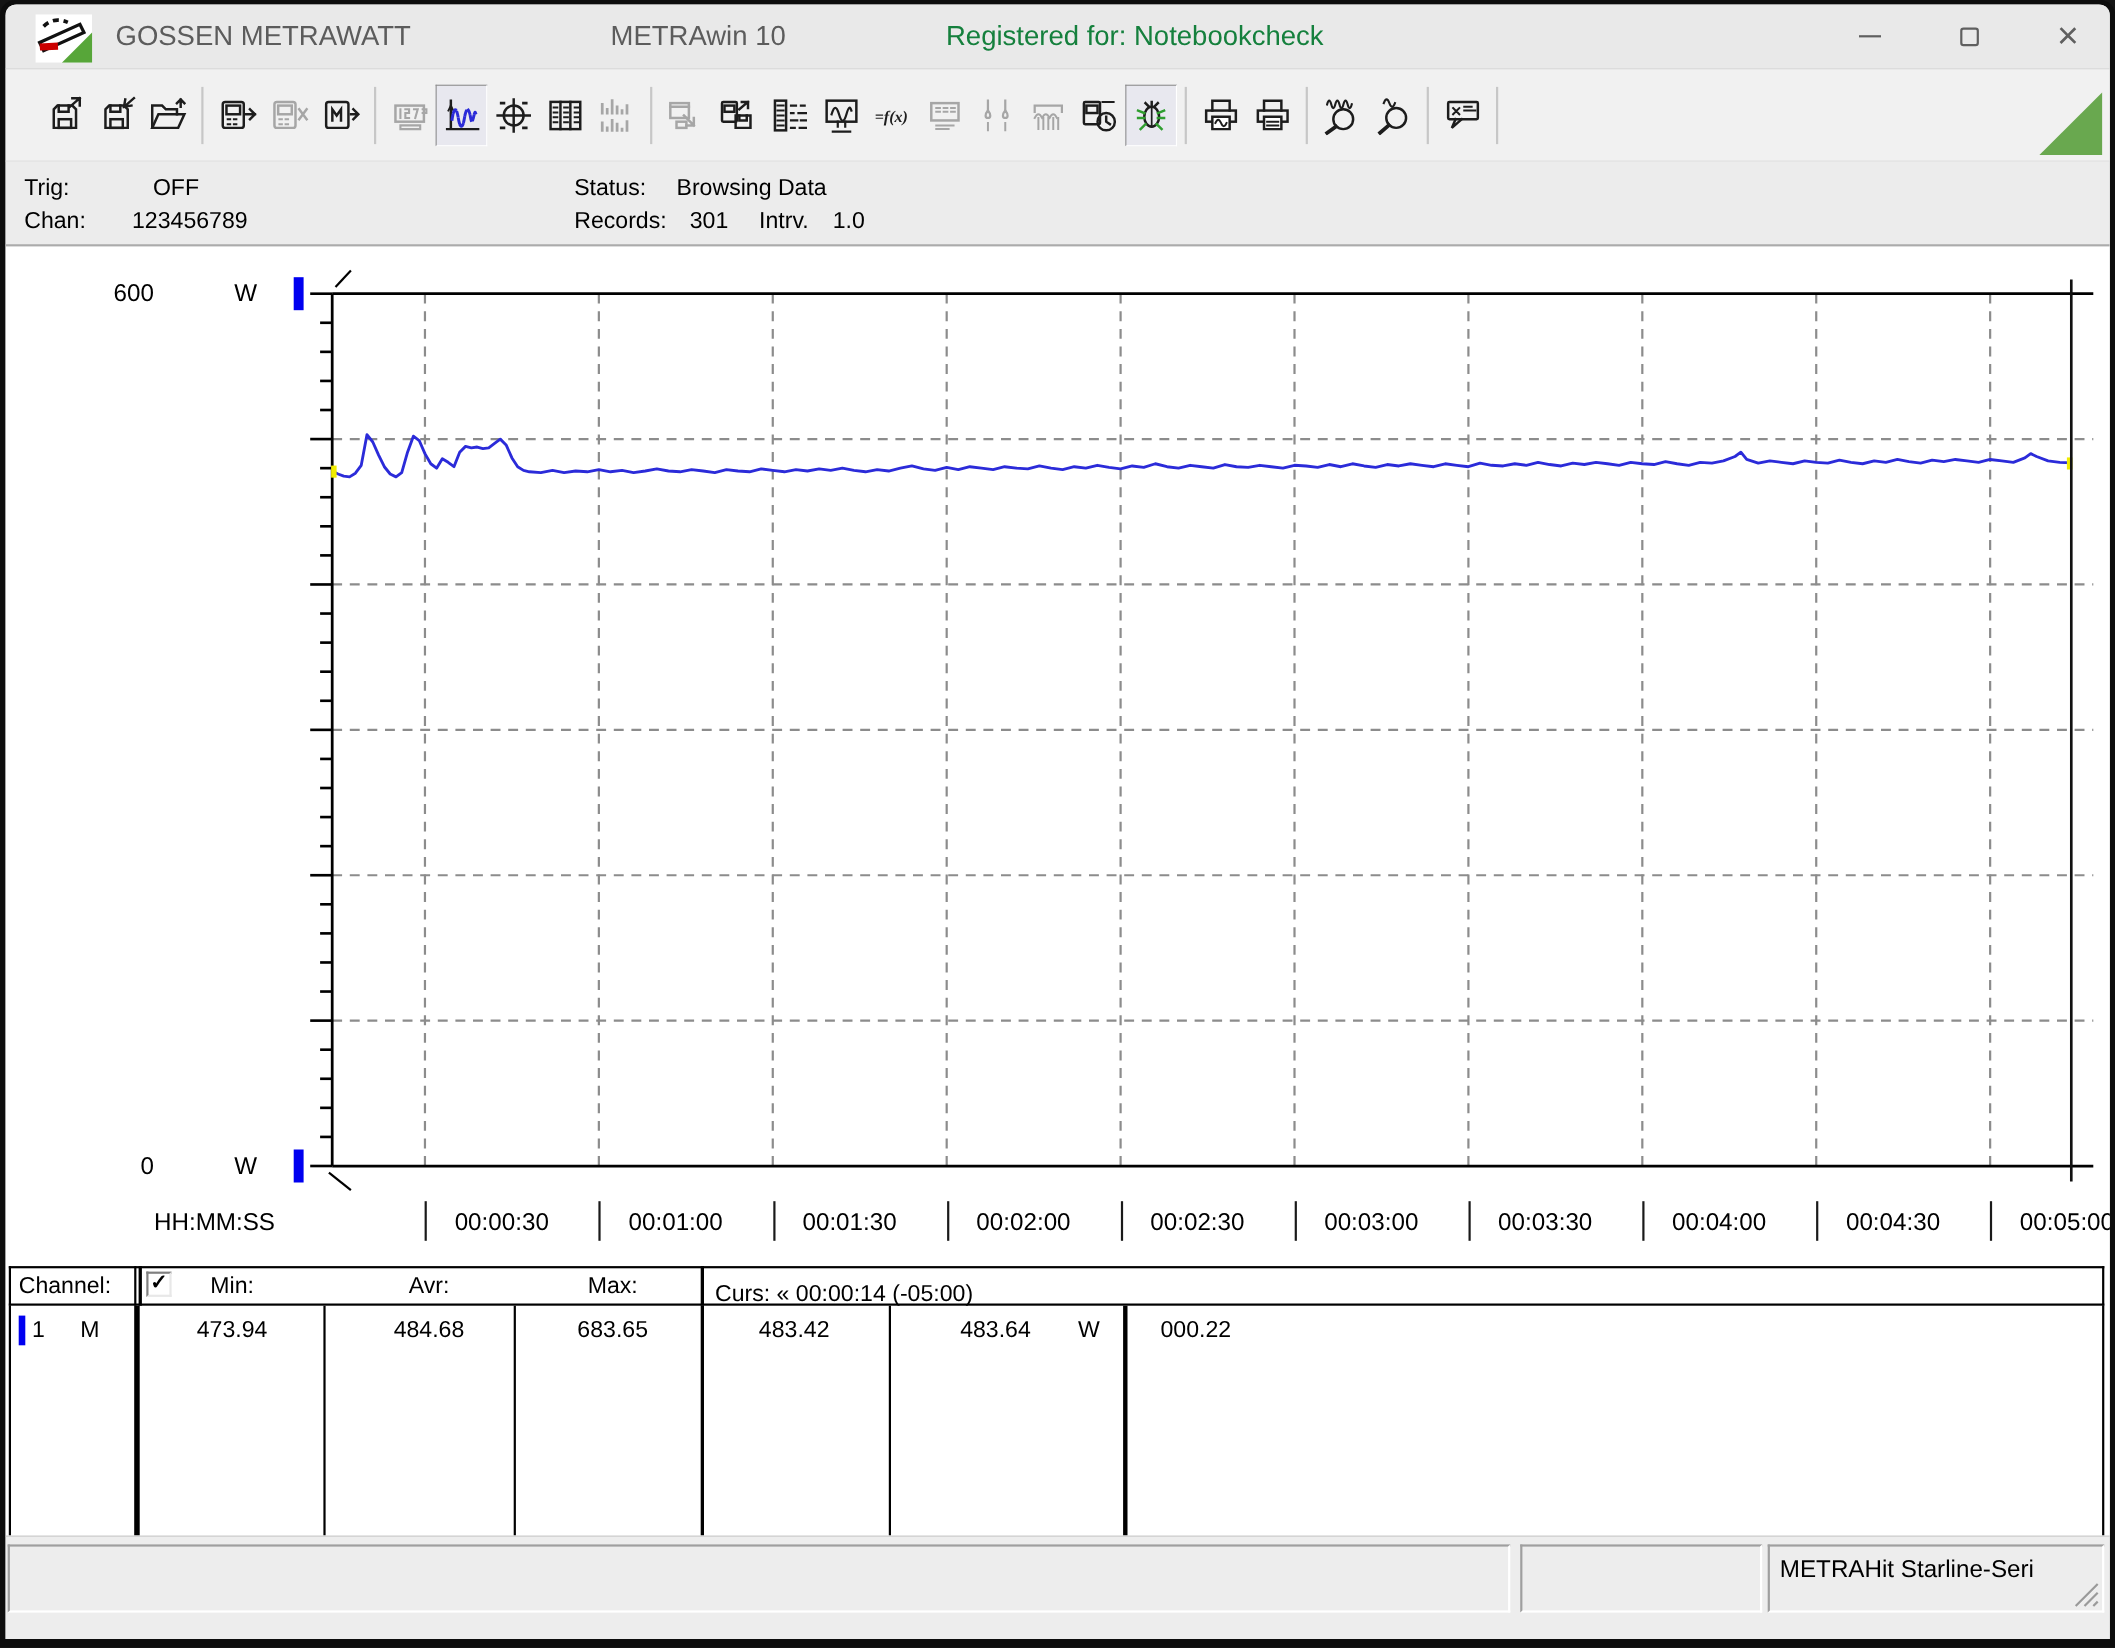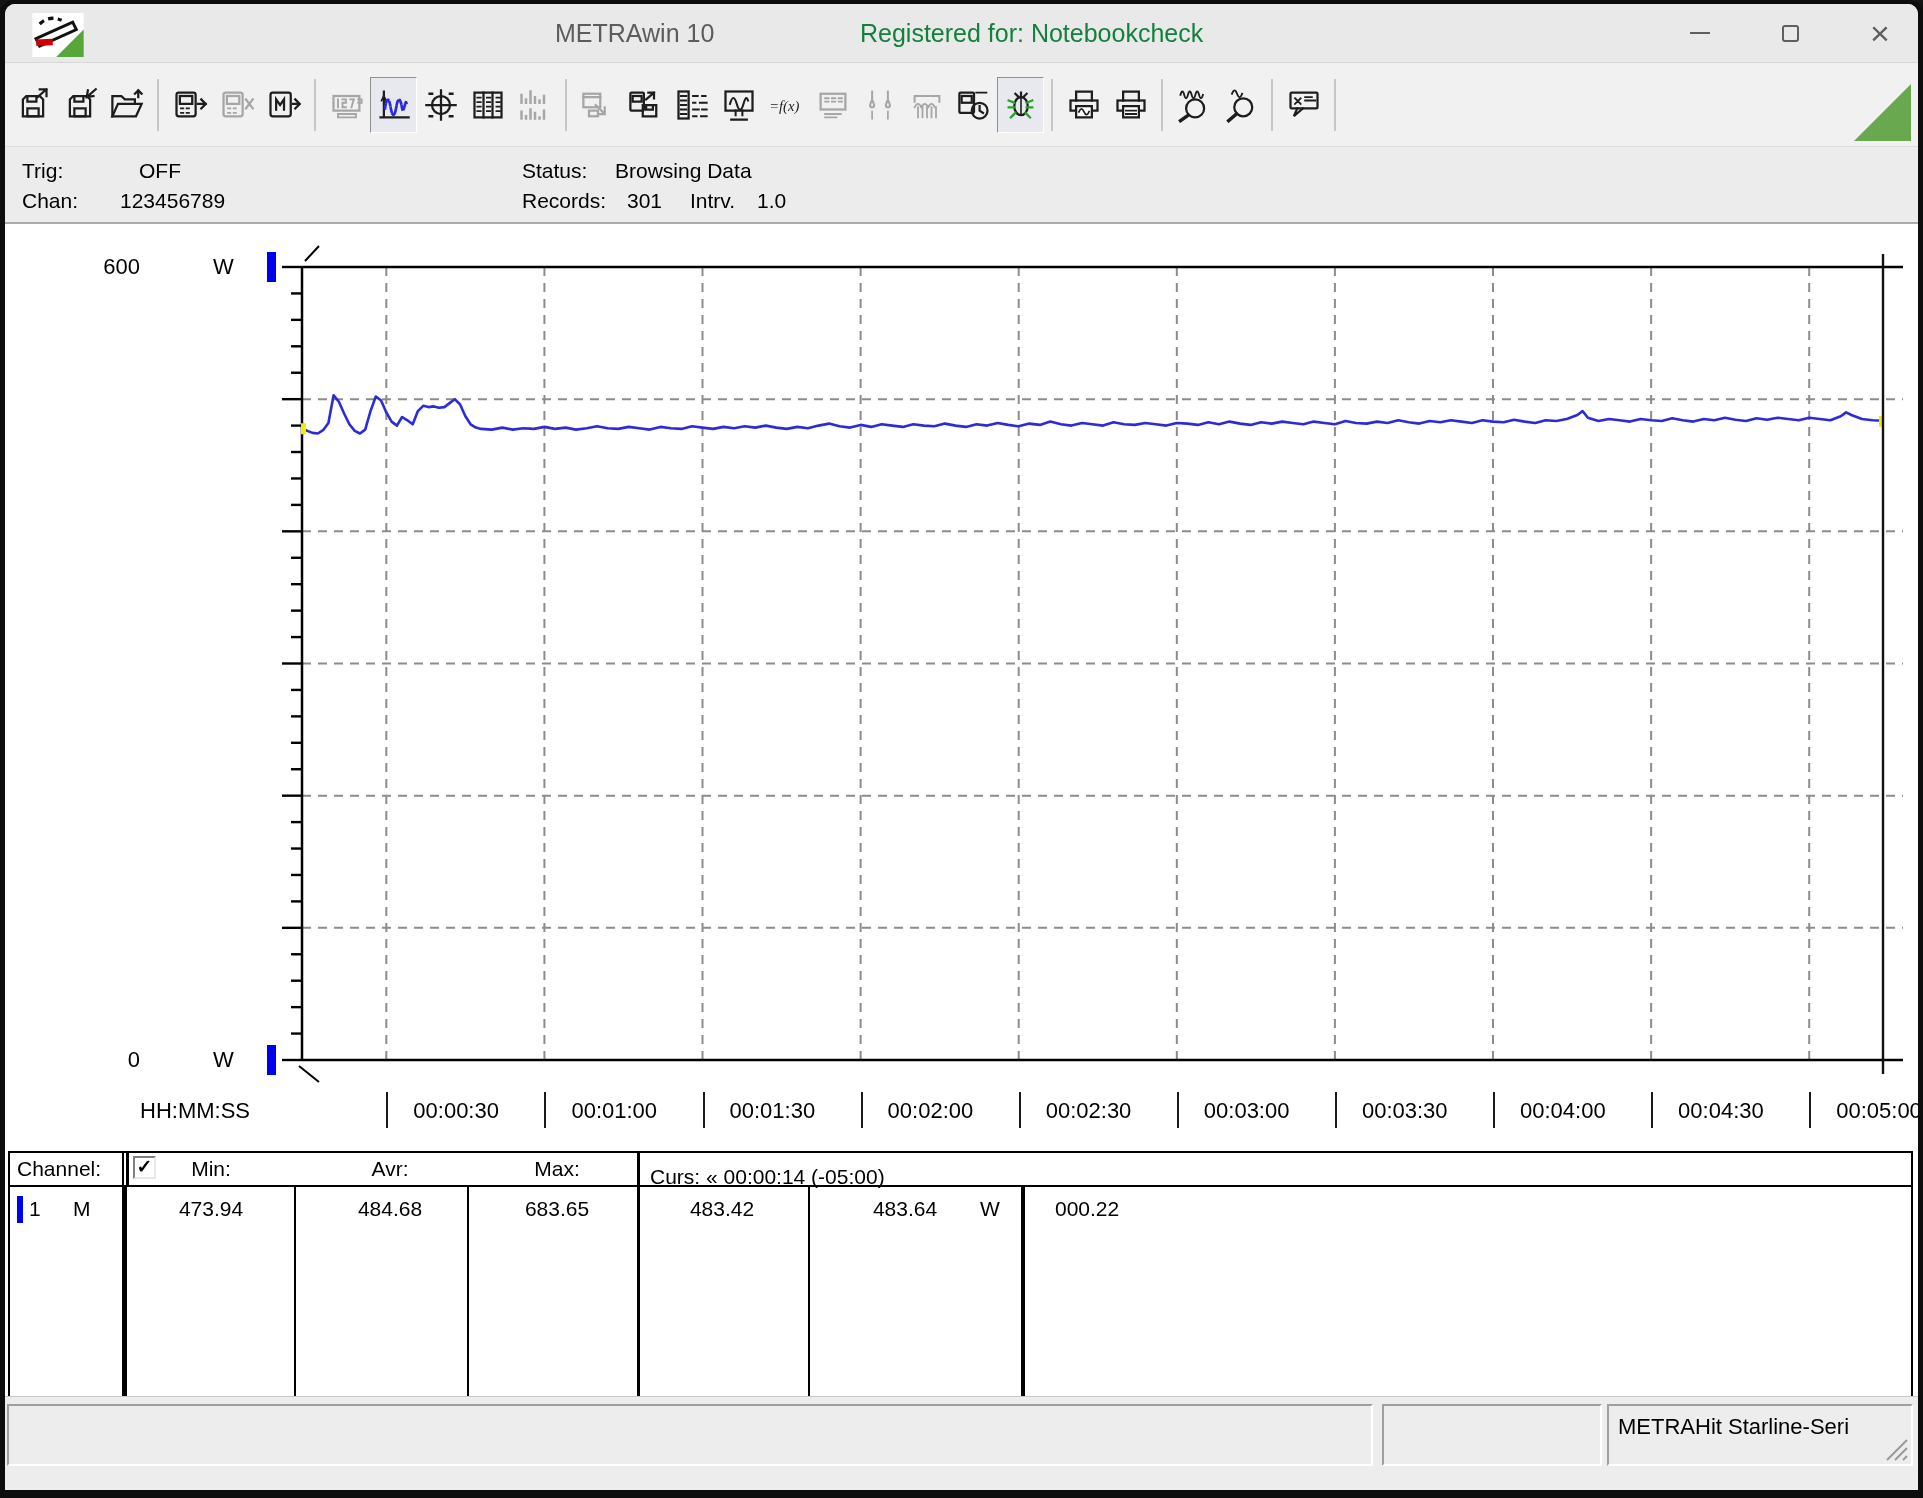--- a/index.html
+++ b/index.html
@@ -17,21 +17,21 @@
   .win-controls{position:absolute;right:14px;top:0;height:58px;display:flex;align-items:center;gap:42px;}
   .win-btn{width:48px;height:44px;display:flex;align-items:center;justify-content:center;color:#5f5f5f;background:transparent;border:none;}
   .glyph-min{width:20px;height:0;border-top:2px solid #5f5f5f;display:block;}
   .glyph-max{width:17px;height:17px;border:2px solid #5f5f5f;border-radius:3px;display:block;}
   .glyph-close{font-size:34px;line-height:34px;color:#5f5f5f;font-weight:400;}
   
   .menubar{height:35px;background:#ffffff;display:flex;align-items:center;padding-left:14px;flex:none;}
   .menu-item{font-size:24px;color:#44506b;padding:0 14px;margin-right:10px;line-height:34px;}
   
   .toolbar{height:85px;background:#f1f1f1;border-top:1px solid #d6d6d6;border-bottom:1px solid #dcdcdc;
-    position:relative;display:flex;align-items:center;padding-left:4px;flex:none;}
+    position:relative;display:flex;align-items:center;padding-left:30px;flex:none;font-weight:bold;}
   .tb-btn{width:47px;height:56px;display:flex;align-items:center;justify-content:center;color:#1d1d1d;flex:none;}
   .tb-btn svg{width:36px;height:36px;}
   .tb-btn.disabled{color:#a6a6a6;}
   .tb-btn.pressed{background:#e8e8ef;border:1px solid #8f8f8f;border-bottom-color:#ffffff;border-right-color:#ffffff;}
   .tb-sep{width:2px;height:52px;background:#c7c7c7;margin:0 7px;flex:none;}
   .tb-triangle{position:absolute;right:7px;bottom:5px;width:0;height:0;
     border-left:57px solid transparent;border-bottom:57px solid #69a84f;}
   
   .statusline{height:75px;background:#ececec;position:relative;flex:none;font-size:21px;color:#000;}
   .sl{position:absolute;white-space:pre;}
@@ -66,20 +66,21 @@
     <div class="titlebar">
       <span class="app-icon">
         <svg viewBox="0 0 32 24" width="62" height="44">
           <rect x="2" y="0" width="28" height="24" fill="#ffffff"></rect>
           <polygon points="30,24 30,9 15,24" fill="#57a639"></polygon>
           <polygon points="4,14 24,5 26,9 6,18" fill="#ffffff" stroke="#111" stroke-width="1.6"></polygon>
           <rect x="4" y="14.5" width="9" height="3.5" fill="#cc0000" transform="rotate(-3 4 14)"></rect>
           <path d="M6 6 q5 -5 12 -2" fill="none" stroke="#111" stroke-width="1.8" stroke-dasharray="3 2.4"></path>
         </svg>
       </span>
+      <span class="t-brand">GOSSEN METRAWATT</span>
       <span class="t-app">METRAwin 10</span>
       <span class="t-reg">Registered for: Notebookcheck</span>
       <div class="win-controls">
         <button class="win-btn">
             <span class="glyph-min"></span>
           </button>
         <button class="win-btn">
             <span class="glyph-max"></span>
           </button>
         <button class="win-btn">

